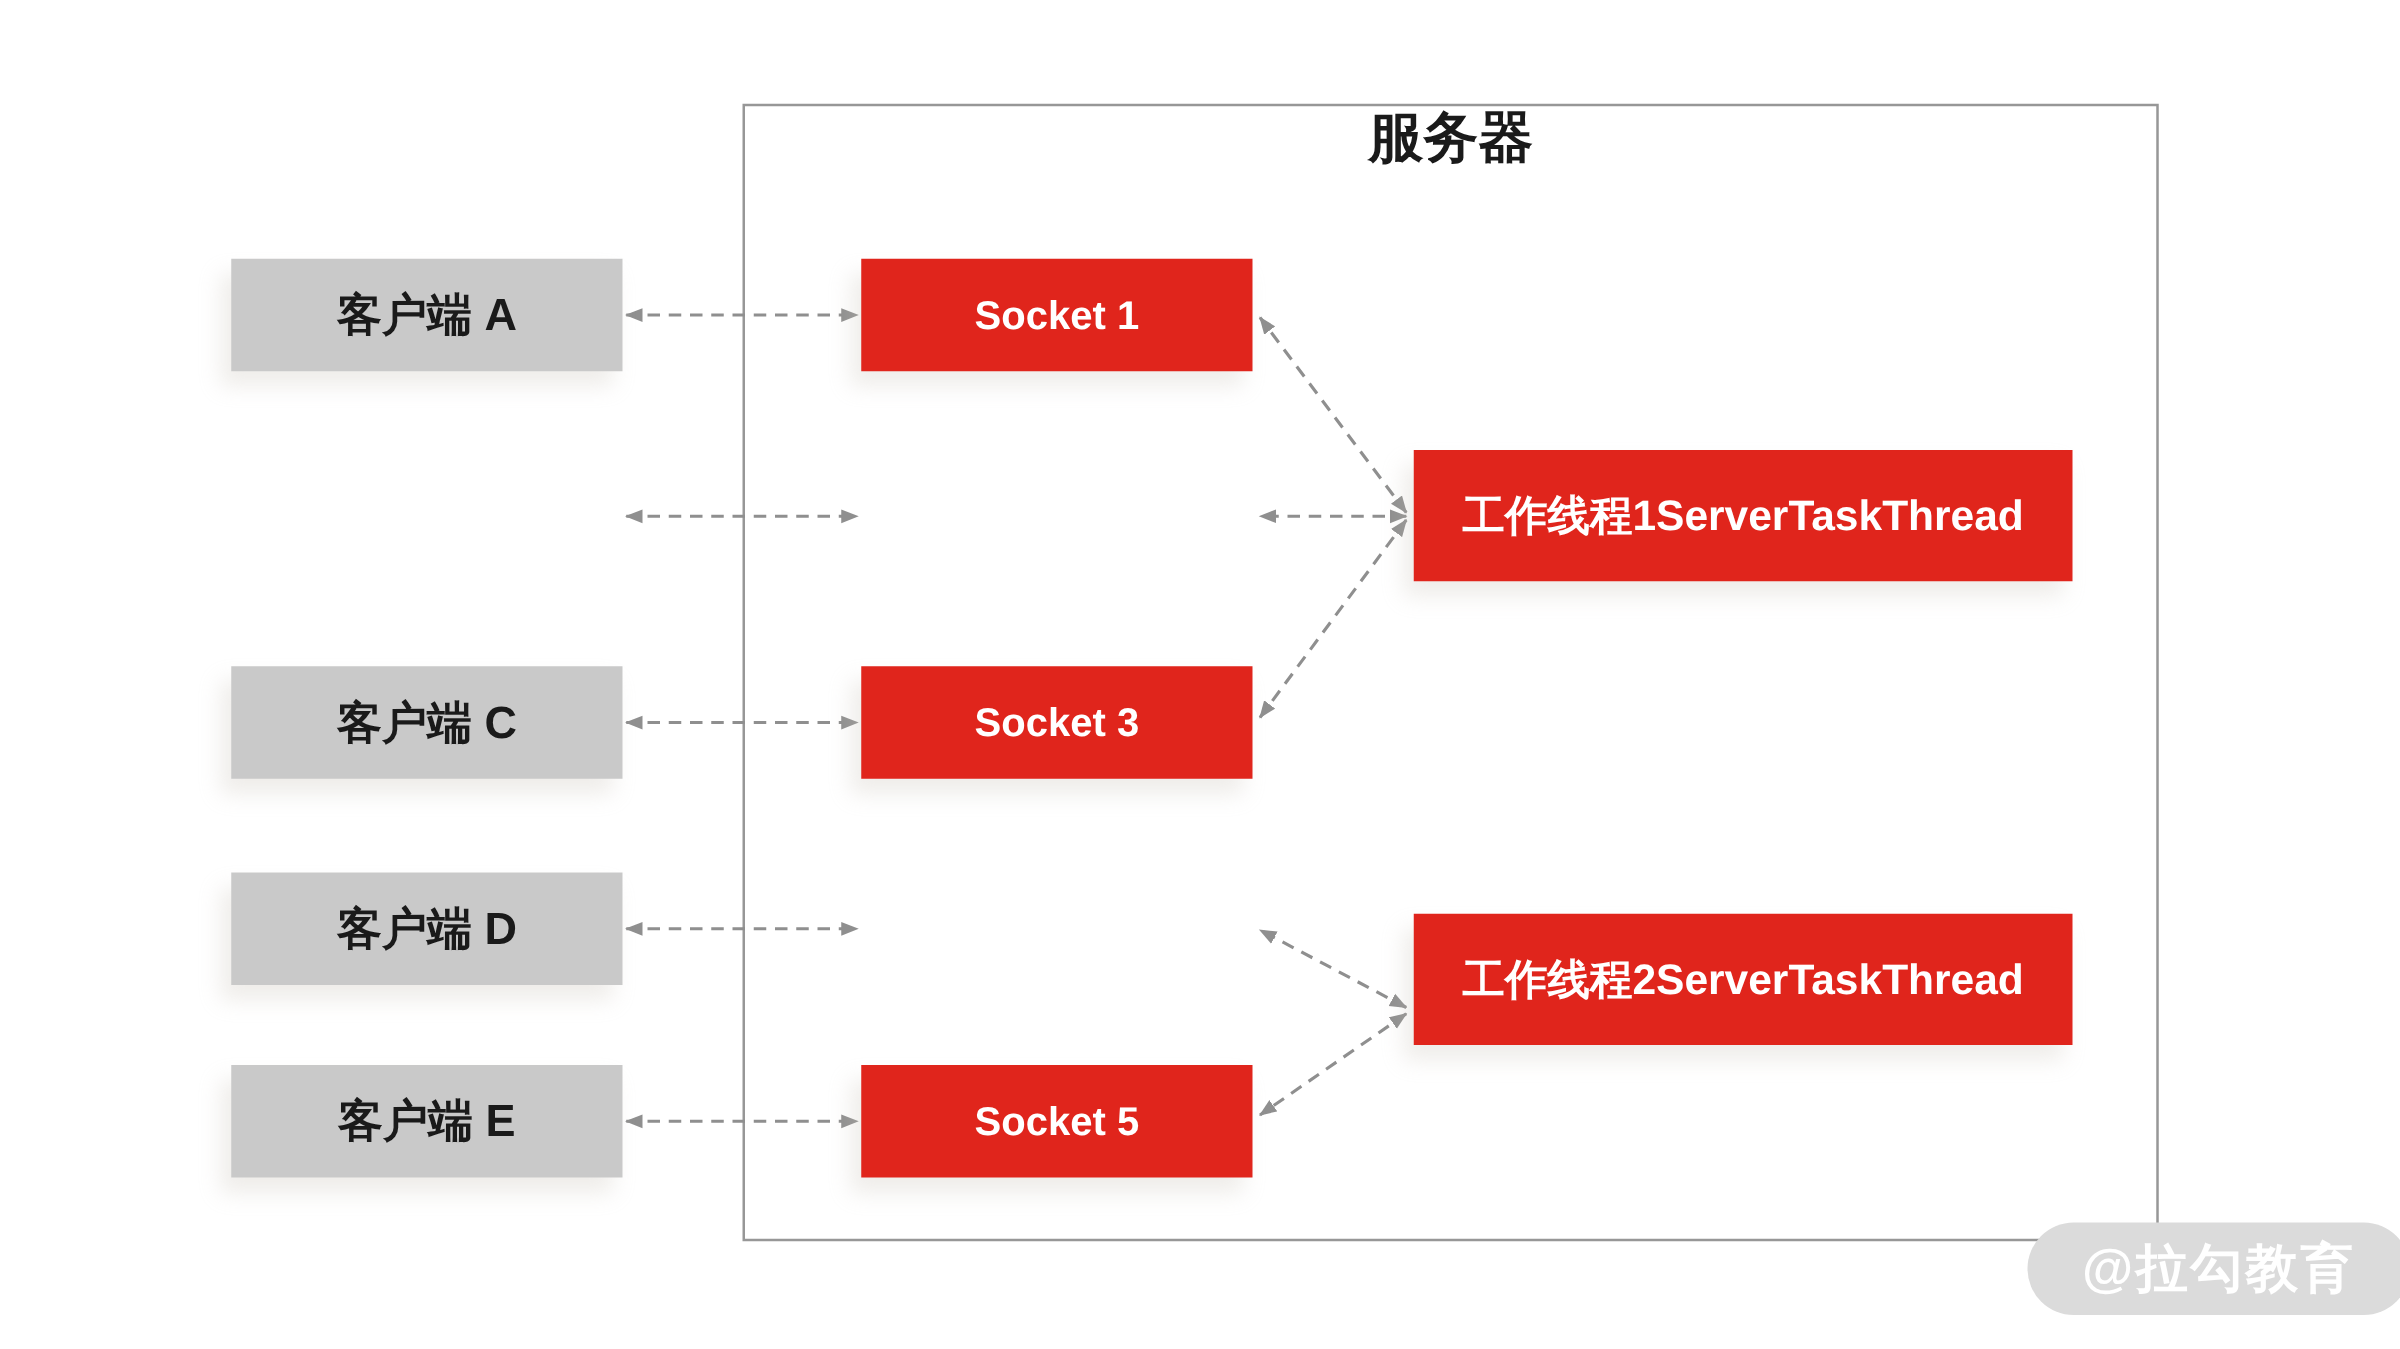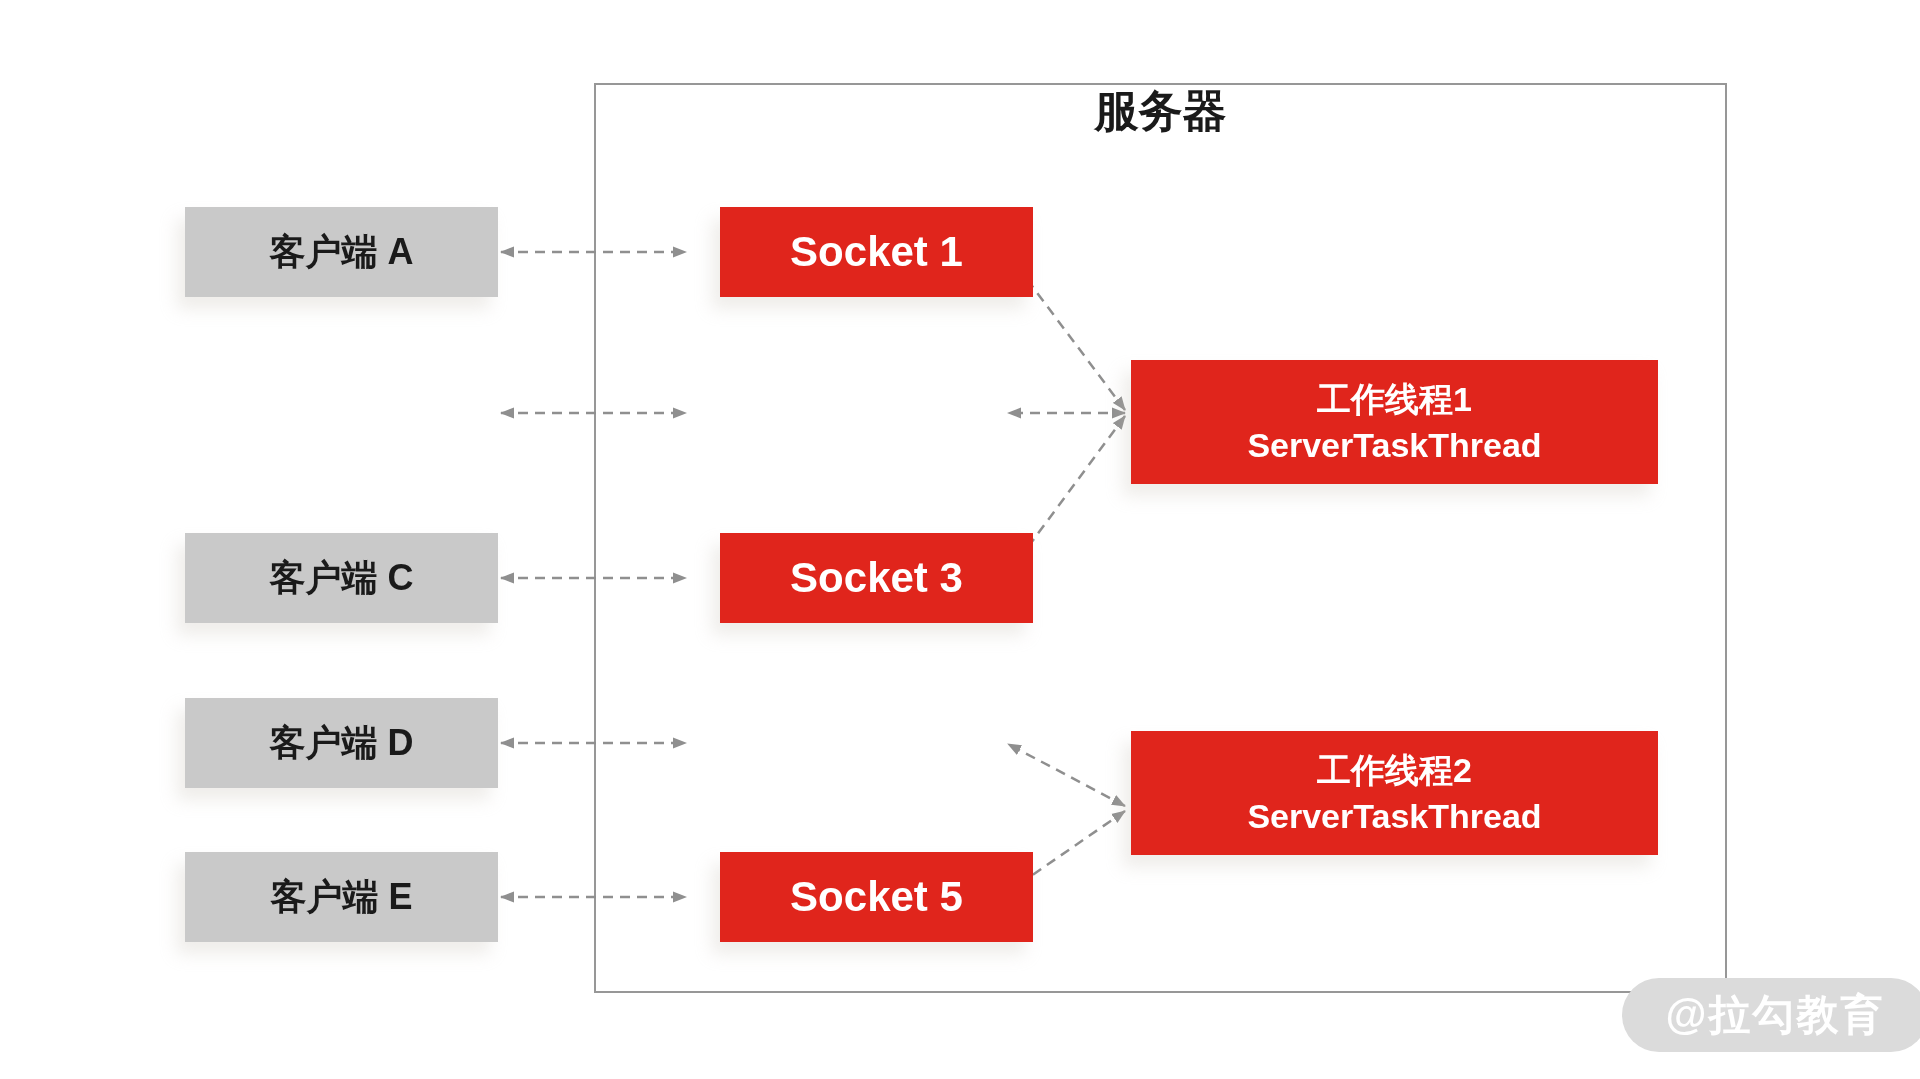--- a/index.html
+++ b/index.html
@@ -27,26 +27,26 @@
   .node{
     position:absolute;display:flex;align-items:center;justify-content:center;
     font-weight:700;text-align:right;
     box-shadow:-8px 12px 16px rgba(203,195,187,0.30);
   }
   .client{
     left:185px;width:313px;height:90px;background:var(--client-gray);
     color:var(--text-black);font-size:36px;
   }
   .socket{
-    left:720px;width:313px;height:90px;background:var(--accent-red);
-    color:#ffffff;font-size:42px;
+    left:689px;width:313px;height:90px;background:var(--accent-red);
+    color:#ffffff;font-size:32px;
   }
   .worker{
-    left:1131px;width:527px;height:124px;background:var(--accent-red);
-    color:#ffffff;font-size:34px;flex-direction:column;line-height:46px;
+    left:1131px;width:527px;height:105px;background:var(--accent-red);
+    color:#ffffff;font-size:34px;flex-direction:row;line-height:46px;
   }
   .r0{top:207px}.r1{top:368px}.r2{top:533px}.r3{top:698px}.r4{top:852px}
   .w0{top:360px}.w1{top:731px}
   .arrows{position:absolute;left:0;top:0;width:1920px;height:1079px;pointer-events:none}
   .arrows line{stroke:var(--arrow-gray);stroke-width:2.5;stroke-dasharray:10 7;fill:none}
   .arrows marker path{fill:var(--arrow-gray)}
   .watermark{
     position:absolute;left:1622px;top:978px;width:306px;height:74px;
     border-radius:37px;background:var(--watermark-gray);
     display:flex;align-items:center;justify-content:center;

